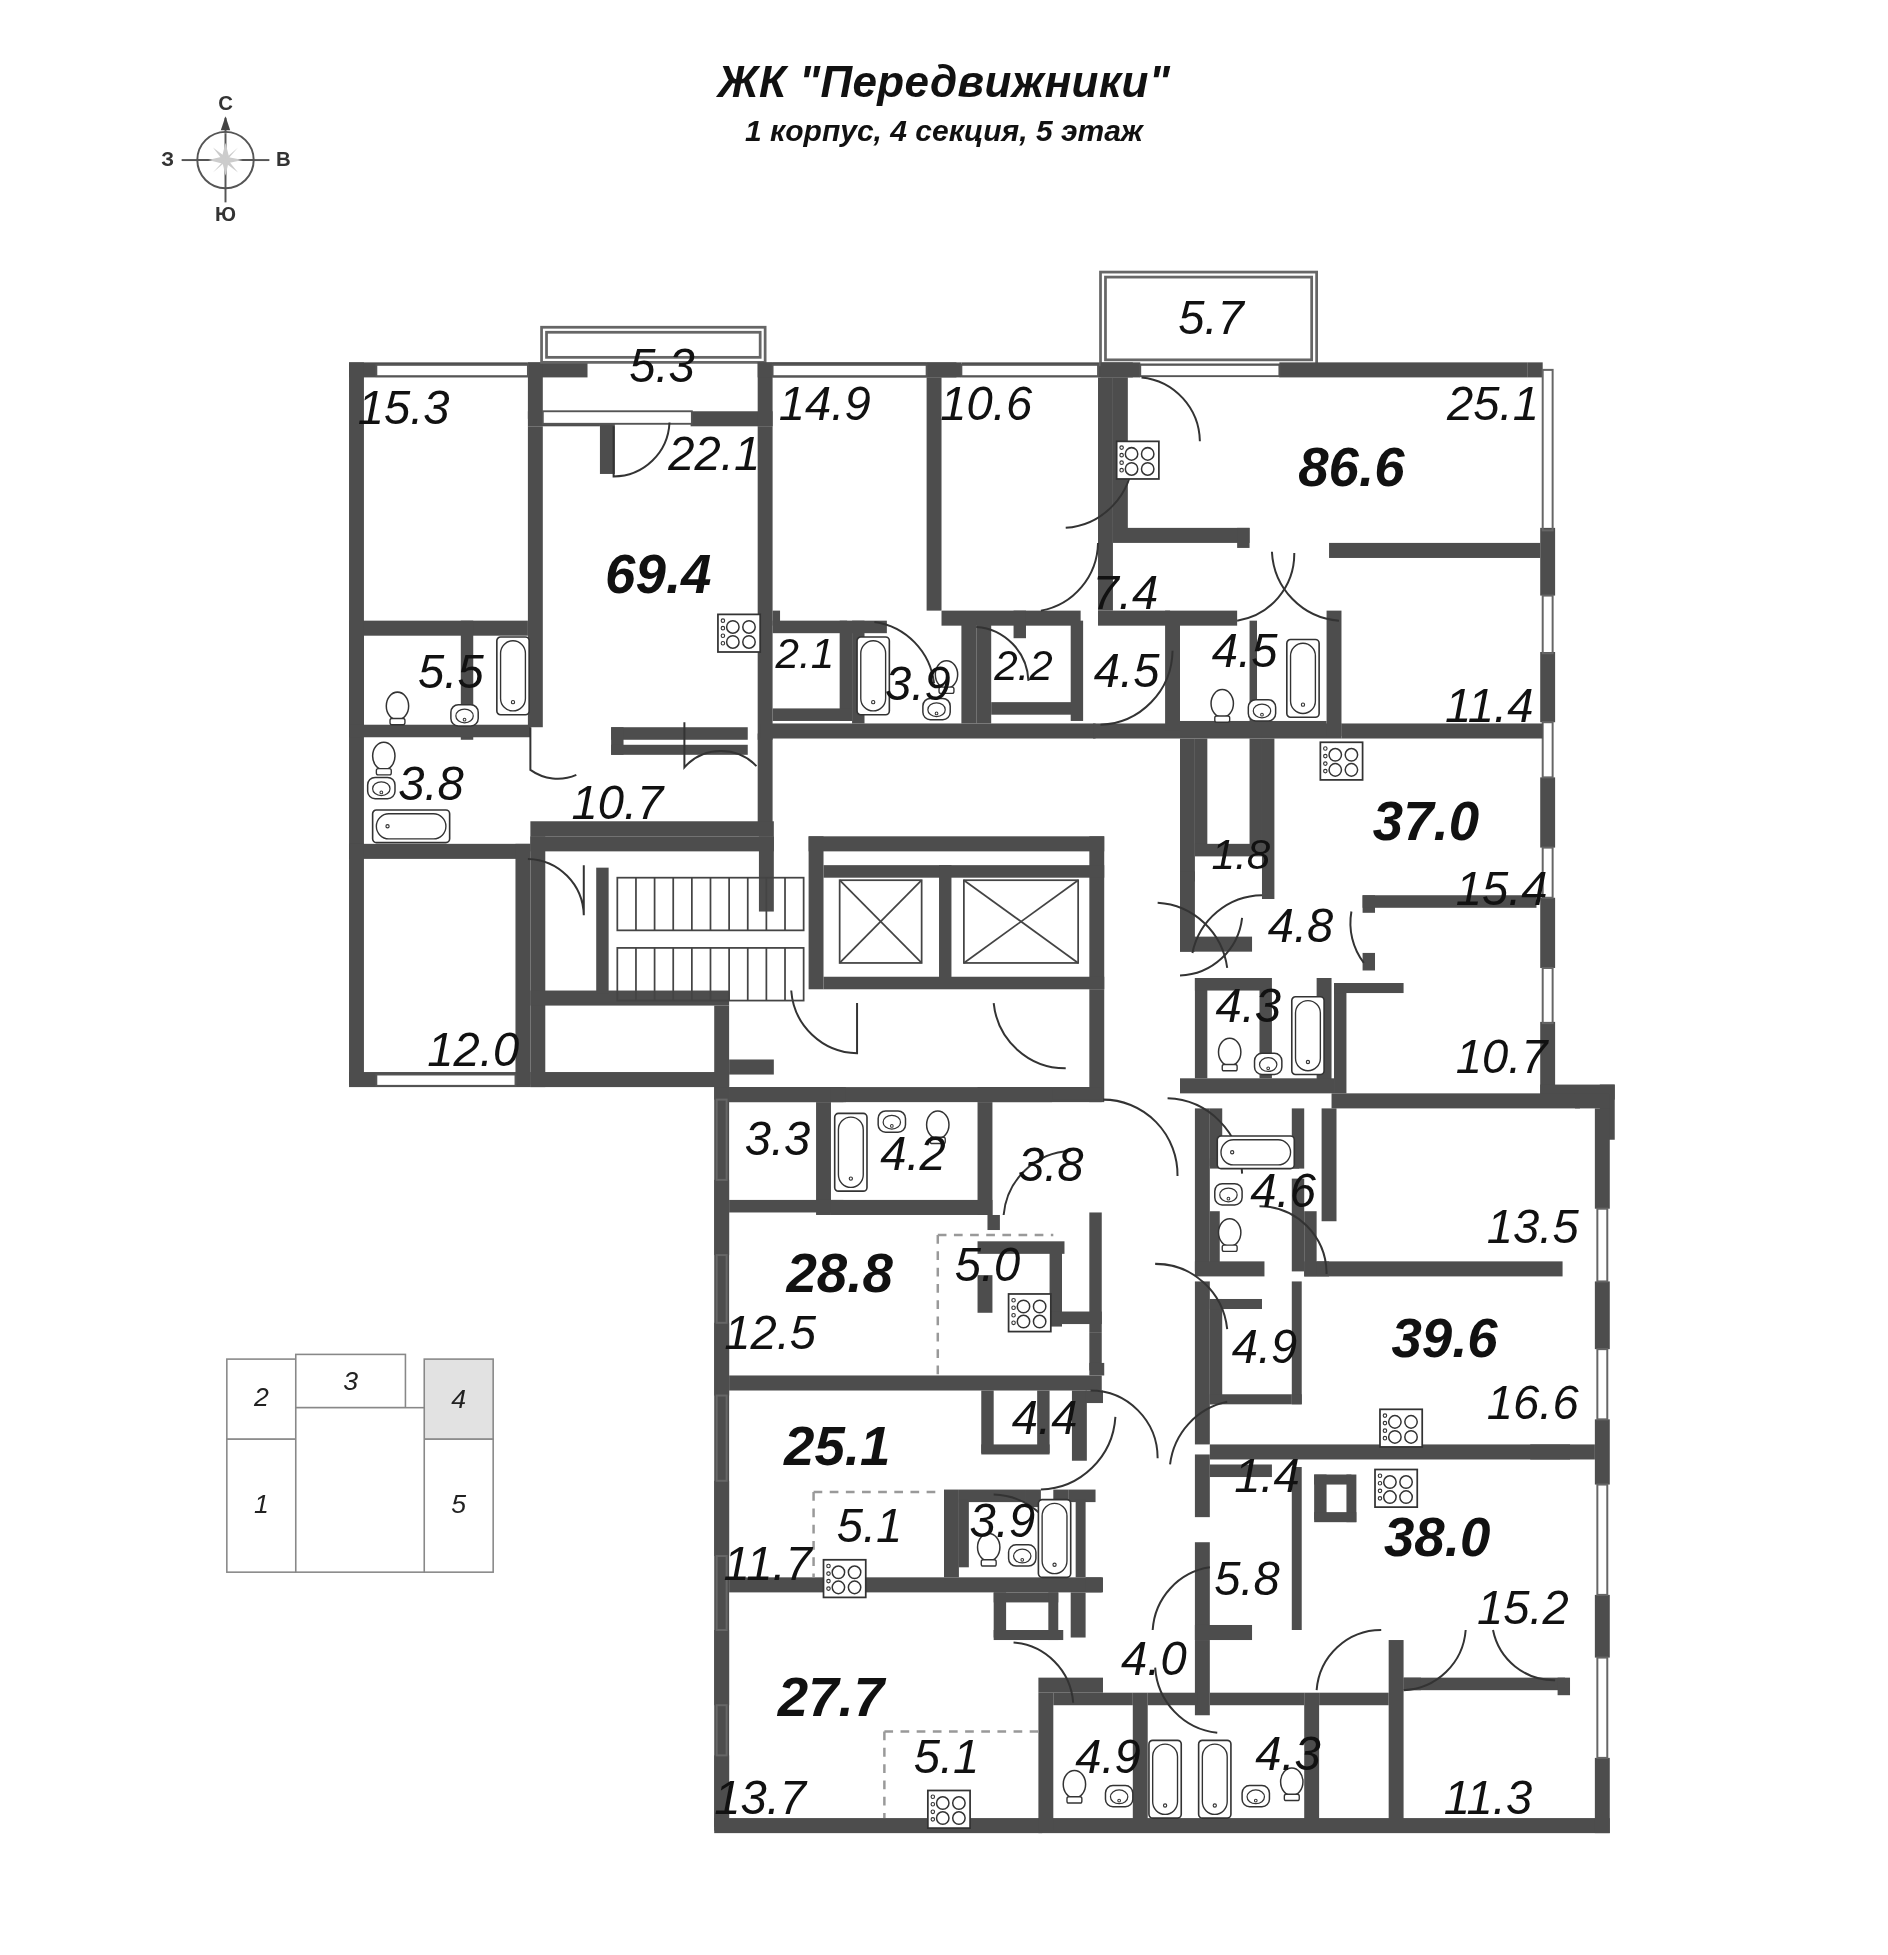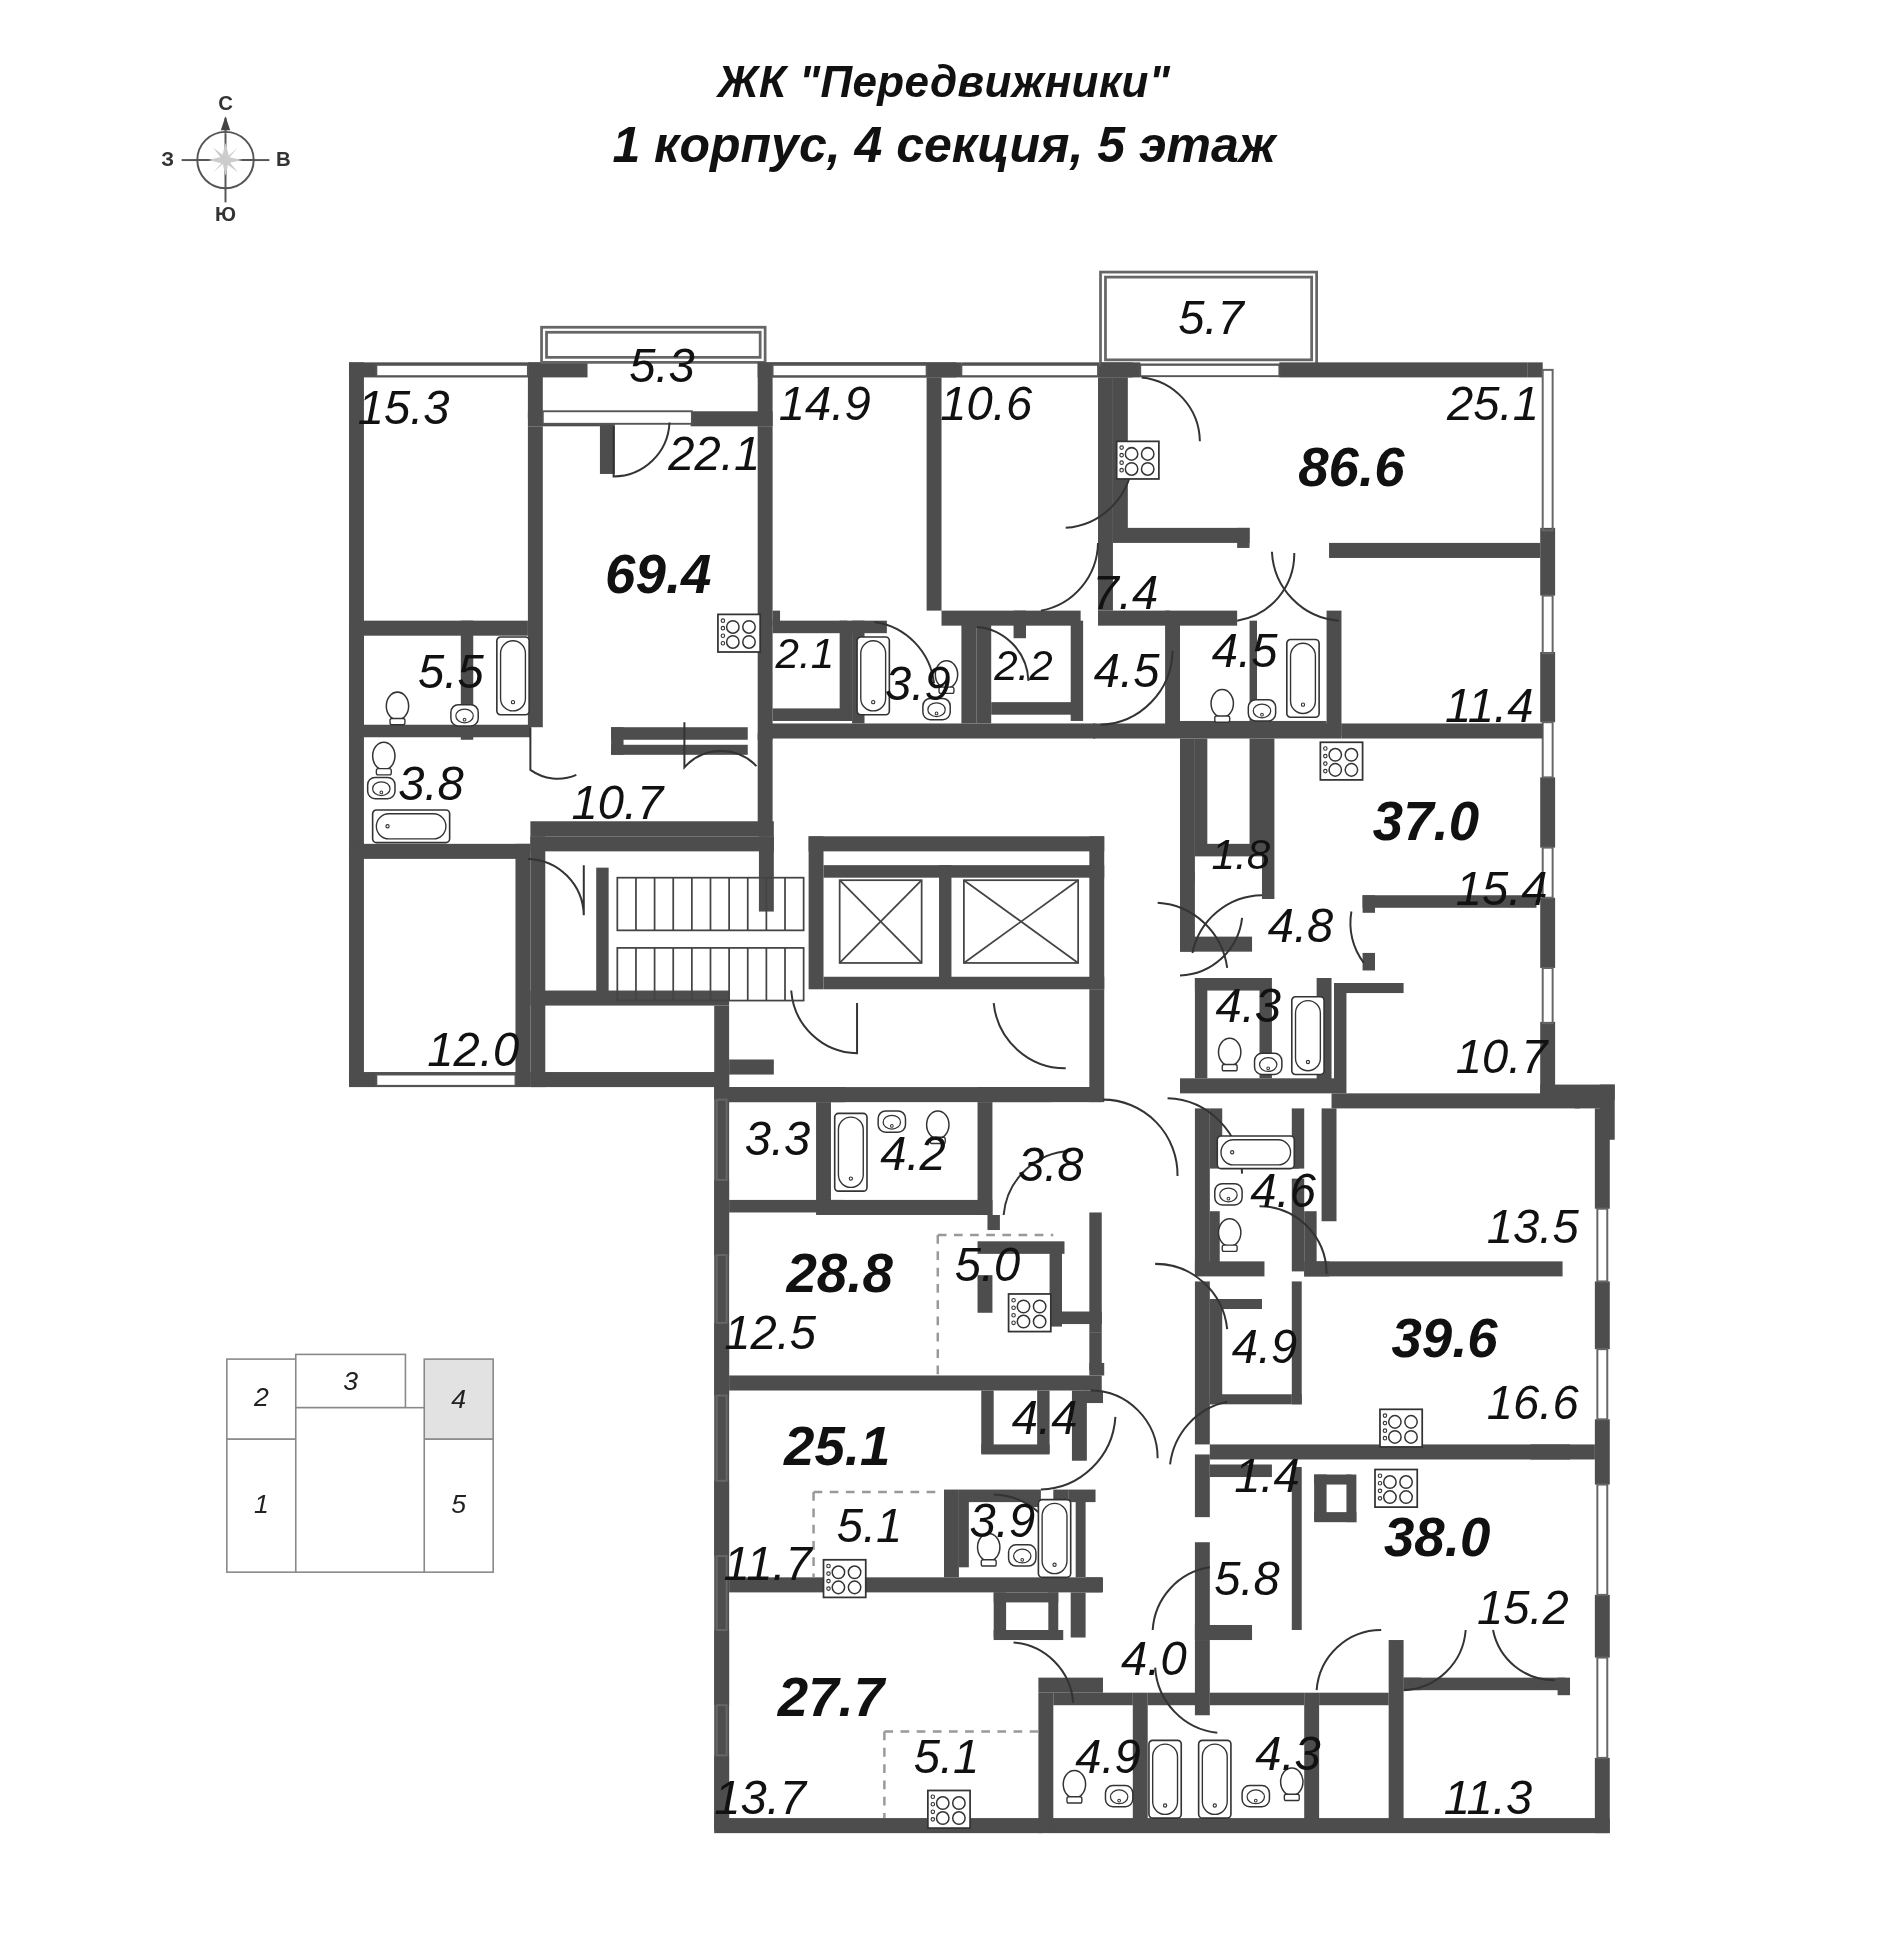--- a/index.html
+++ b/index.html
@@ -1,20 +1,20 @@
 <!DOCTYPE html>
 <html style="font-size:12.5px"><head>
 <meta charset="utf-8">
 <style>
   html,body{margin:0;padding:0;background:#ffffff;}
   body{width:1888px;height:1956px;position:relative;font-family:"Liberation Sans",sans-serif;overflow:hidden;}
   #root{position:absolute;inset:0;}
   .title-block{position:absolute;left:0;top:56px;width:1888px;text-align:center;pointer-events:none;}
   .title-main{font-size:44px;font-style:italic;font-weight:bold;color:#111;letter-spacing:0.4px;line-height:1.18;}
-  .title-sub{font-size:50px;font-style:italic;font-weight:bold;color:#111;line-height:1.5;}
+  .title-sub{font-size:30px;font-style:italic;font-weight:bold;color:#111;line-height:1.5;}
   .compass{position:absolute;left:155px;top:88px;width:141px;height:141px;}
   .compass text{font-size:26px;font-weight:bold;fill:#333;font-family:"Liberation Sans",sans-serif;}
   .keymap{position:absolute;left:219px;top:1345px;width:282px;height:235px;}
   .keymap text{font-size:34px;font-style:italic;fill:#222;font-family:"Liberation Sans",sans-serif;}
   .plan{position:absolute;left:0;top:0;width:1888px;height:1956px;}
   .area-label{font-style:italic;fill:#111;font-family:"Liberation Sans",sans-serif;dominant-baseline:middle;}
   .a-big{font-size:44px;font-weight:bold;}
   .a-med{font-size:38px;}
   .a-sm{font-size:34px;}
 </style>

